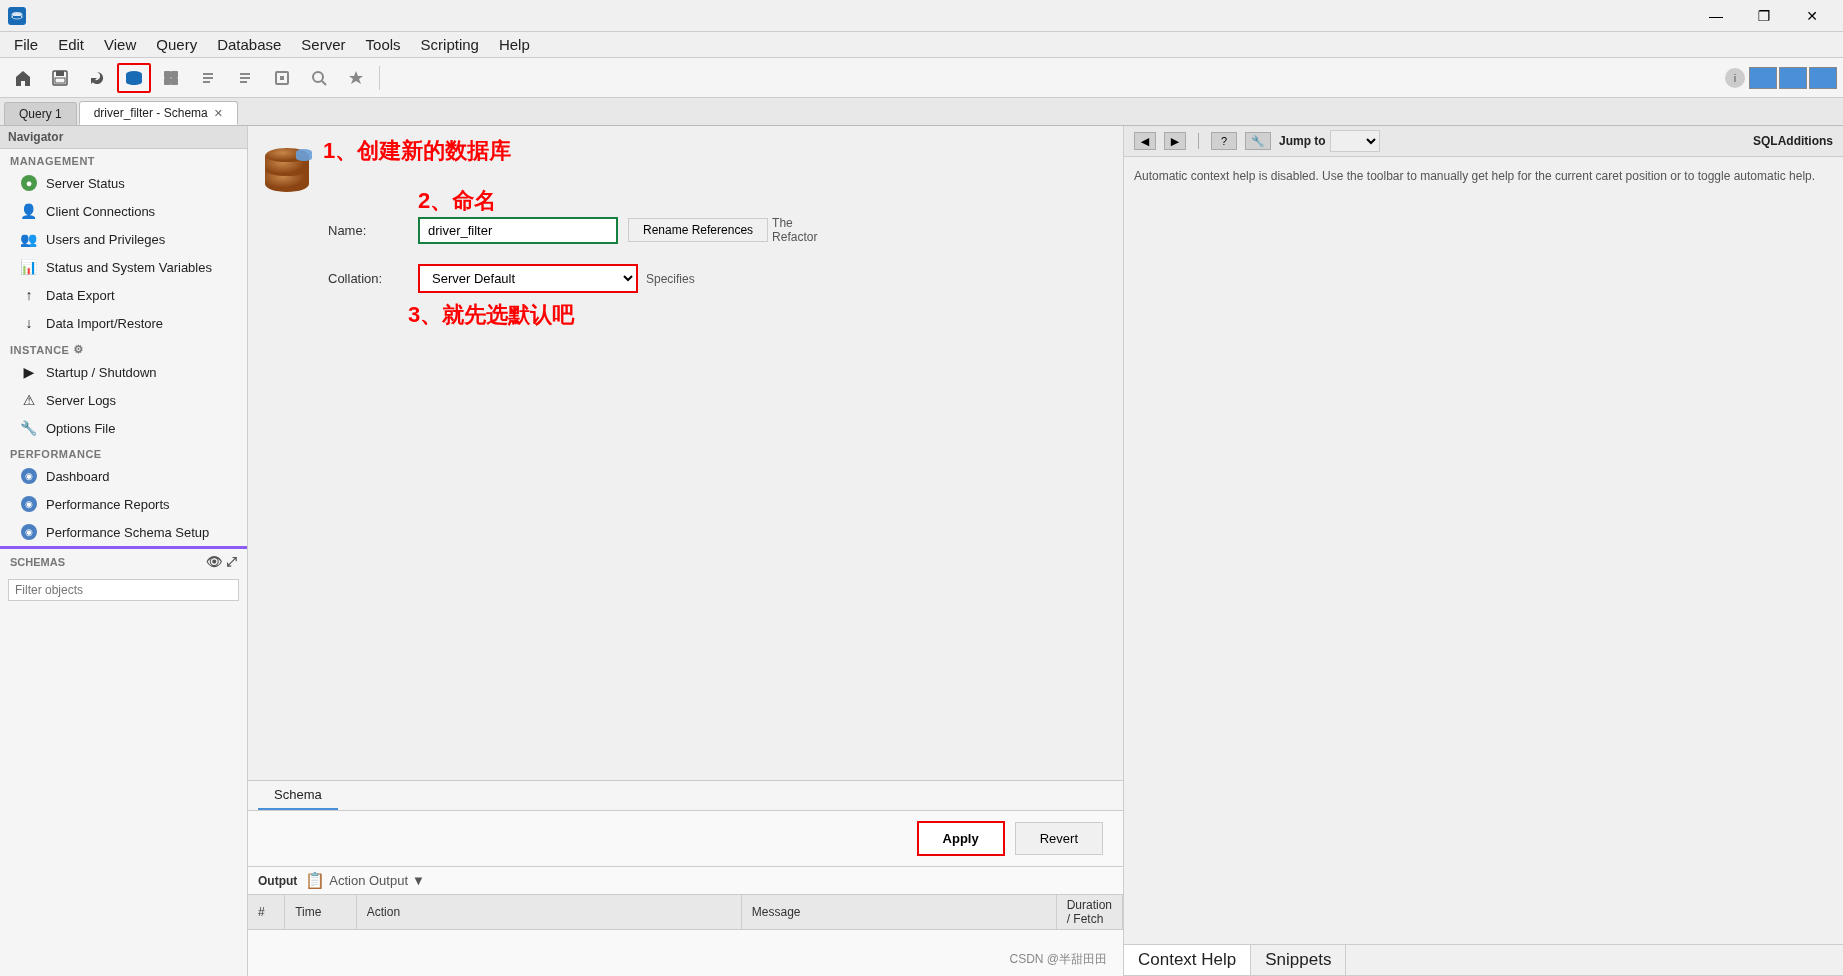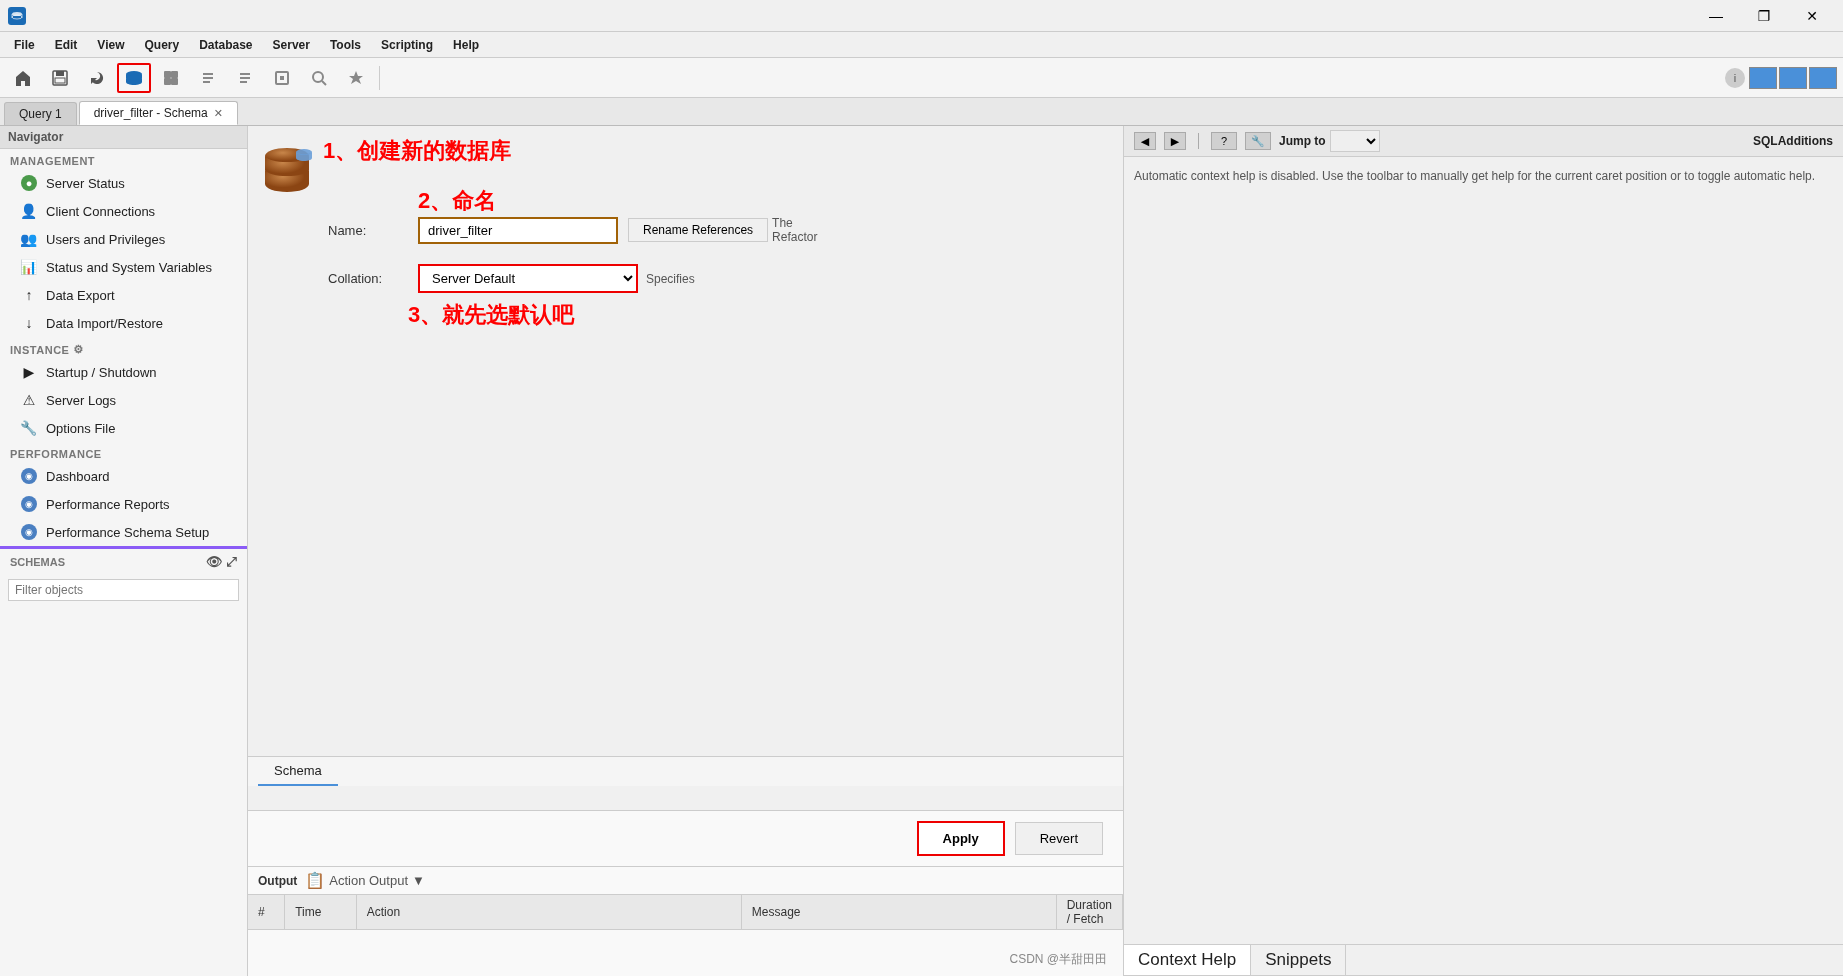--- a/index.html
+++ b/index.html
@@ -21,21 +21,21 @@
 
     
     #menubar {
       background: #f0f0f0;
       height: 26px;
       display: flex;
       align-items: center;
       padding: 0 4px;
       border-bottom: 1px solid #ccc;
     }
-    .menu-item { padding: 3px 10px; cursor: pointer; font-size: 12px; font-weight: bold; }
+    .menu-item { padding: 3px 10px; cursor: pointer; font-size: 15px; }
 
     
     #toolbar {
       background: #f5f5f5;
       height: 40px;
       display: flex;
       align-items: center;
       padding: 0 6px;
       border-bottom: 1px solid #ccc;
       gap: 3px;
@@ -182,21 +182,21 @@
       font-size: 13px;
       color: #333;
     }
     .form-input {
       width: 200px;
       padding: 4px 8px;
       border: 1px solid #ccc;
       font-size: 13px;
       outline: none;
     }
-    .form-input.highlighted { border: 2px solid #a16207; }
+    .form-input.highlighted { border: 2px solid #15803d; }
     .form-btn {
       margin-left: 10px;
       padding: 4px 14px;
       font-size: 12px;
       border: 1px solid #ccc;
       background: #f0f0f0;
       cursor: pointer;
     }
     .form-note { margin-left: 4px; font-size: 12px; color: #555; }
 
@@ -576,21 +576,21 @@
       </div>
     </div>
     <div class="filter-box">
       <input class="filter-input" type="text" placeholder="Filter objects" style="">
     </div>
 
   </div>
 
   <div style="flex:1;display:flex;flex-direction:column;position:relative;">
 
-    <div id="schema-editor" style="position:relative;gap:24px;">
+    <div id="schema-editor" style="position:relative;">
 
       <div style="position:absolute;top:18px;left:10px;width:60px;height:60px;">
         <svg width="58" height="58" viewBox="0 0 58 58">
           <defs>
             <radialGradient id="dbGrad" cx="40%" cy="30%">
               <stop offset="0%" stop-color="#c8864a"></stop>
               <stop offset="100%" stop-color="#8b4513"></stop>
             </radialGradient>
           </defs>
           <ellipse cx="29" cy="12" rx="22" ry="8" fill="url(#dbGrad)"></ellipse>

